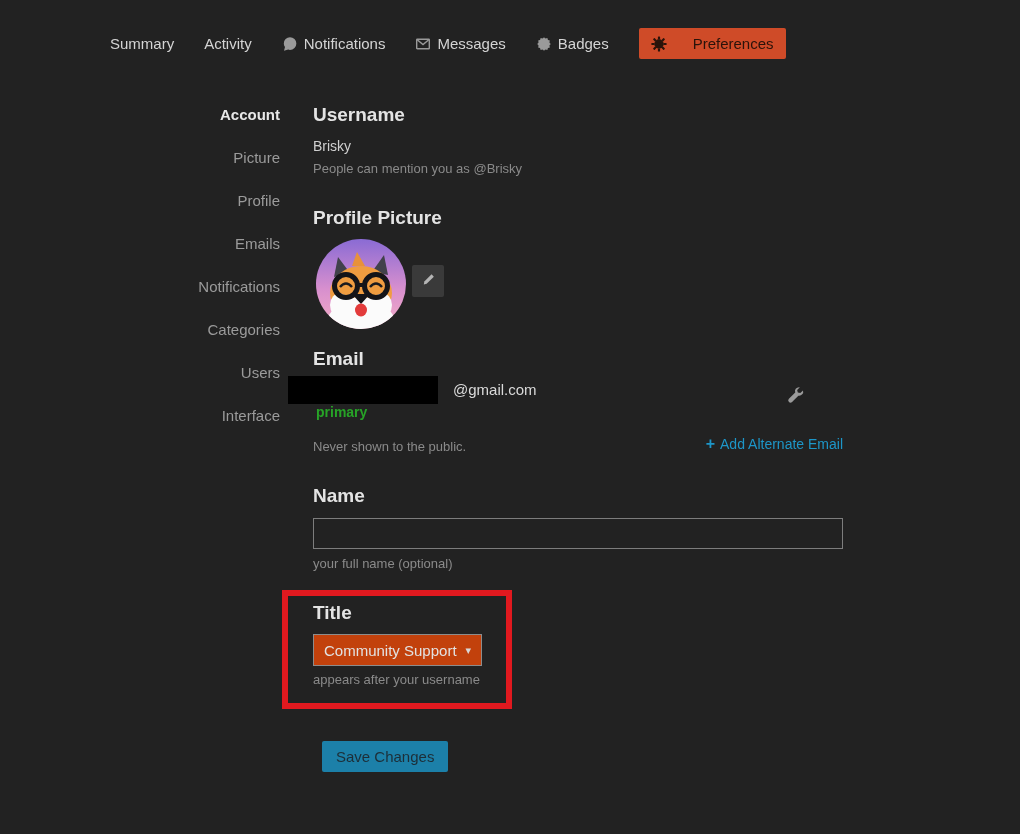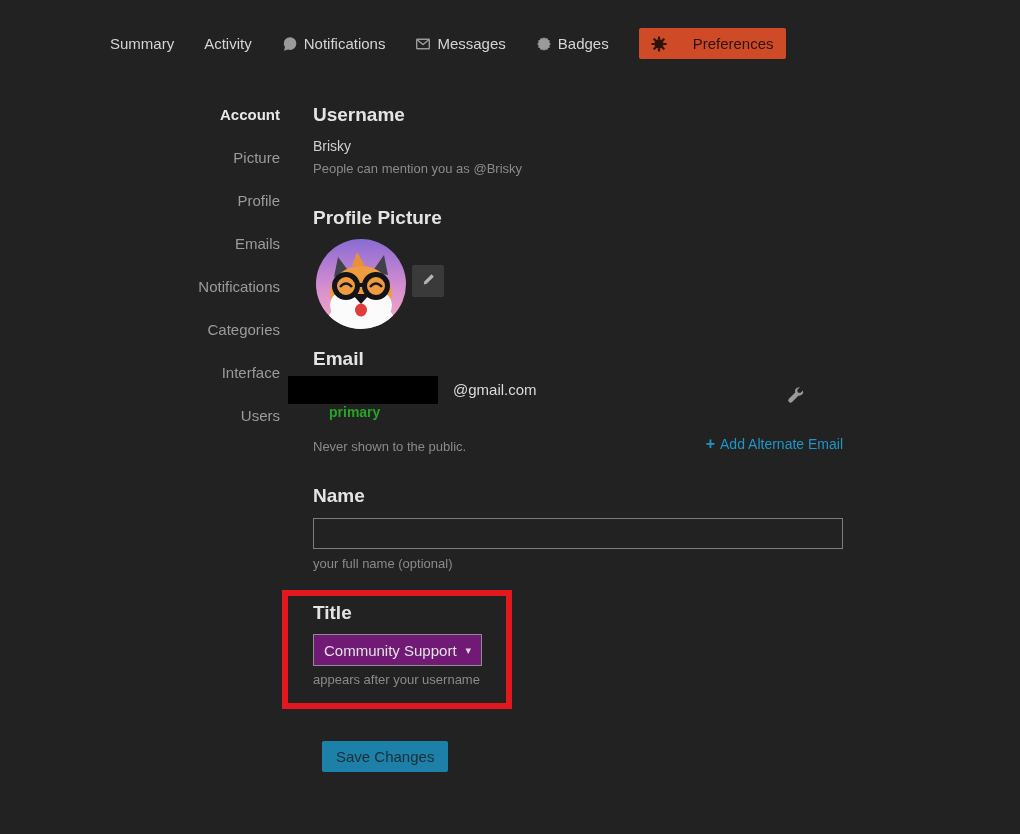--- a/index.html
+++ b/index.html
@@ -41,38 +41,38 @@
   .avatar-wrap { position: absolute; left: 3px; top: 239px; width: 90px; height: 90px; }
   .avatar-edit {
     position: absolute; left: 99px; top: 265px; width: 32px; height: 32px;
     background: #3a3a3a; border-radius: 2px; display: flex; align-items: center;
     justify-content: center; cursor: pointer;
   }
   
   .redacted { position: absolute; left: -25px; top: 376px; width: 150px; height: 28px; background: #000; }
   .email-value { position: absolute; left: 140px; top: 381px; font-size: 15px; color: #dadada; }
   .wrench-btn { position: absolute; left: 473px; top: 386px; width: 18px; height: 18px; cursor: pointer; }
-  .primary-badge { position: absolute; left: 16px; top: 404px; font-size: 14px; font-weight: bold; color: #27a327; text-align: center; }
+  .primary-badge { position: absolute; left: 3px; top: 404px; font-size: 14px; font-weight: bold; color: #27a327; text-align: center; }
   .add-alt {
     position: absolute; right: 0; top: 436px; font-size: 14px; color: #1d96c8;
     cursor: pointer; display: flex; align-items: center; gap: 5px;
   }
   .add-alt .plus { font-weight: bold; font-size: 16px; line-height: 14px; }
   
   .name-input {
     position: absolute; left: 0; top: 518px; width: 530px; height: 31px;
     background: transparent; border: 1px solid #7d7d7d; color: #dcdcdc;
     font-size: 14px; padding: 0 8px; font-family: inherit;
   }
   
   .title-select {
     position: absolute; left: 0; top: 634px; width: 169px; height: 32px;
     border: 1px solid #8c8c8c; display: flex; align-items: center;
     padding: 0 10px; font-size: 15px; color: #e2e2e2; cursor: pointer;
-    justify-content: space-between; background: #701a75;
+    justify-content: space-between; background: #c2410c;
   }
   .caret { font-size: 11px; color: #d8d8d8; margin-left: 8px; }
   
   .annotation-box {
     position: absolute; left: 282px; top: 590px; width: 230px; height: 119px;
     border: 6px solid #e1191f; pointer-events: none;
   }
   
   .save-btn {
     position: absolute; left: 0; top: 741px; height: 31px; padding: 0 14px;
@@ -140,22 +140,22 @@
   </div>
 </nav>
 
 <aside class="sidebar">
   <div class="side-item active">Account</div>
   <div class="side-item">Picture</div>
   <div class="side-item">Profile</div>
   <div class="side-item">Emails</div>
   <div class="side-item">Notifications</div>
   <div class="side-item indent">Categories</div>
+  <div class="side-item indent">Users</div>
   <div class="side-item">Interface</div>
-  <div class="side-item indent">Users</div>
 </aside>
 
 <main class="main">
 
   <h2 class="h2" style="top:104px">Username</h2>
   <div class="value" style="top:138px">Brisky</div>
   <div class="hint" style="top:161px">People can mention you as @Brisky</div>
 
   <h2 class="h2" style="top:207px">Profile Picture</h2>
   <div class="avatar-wrap">

